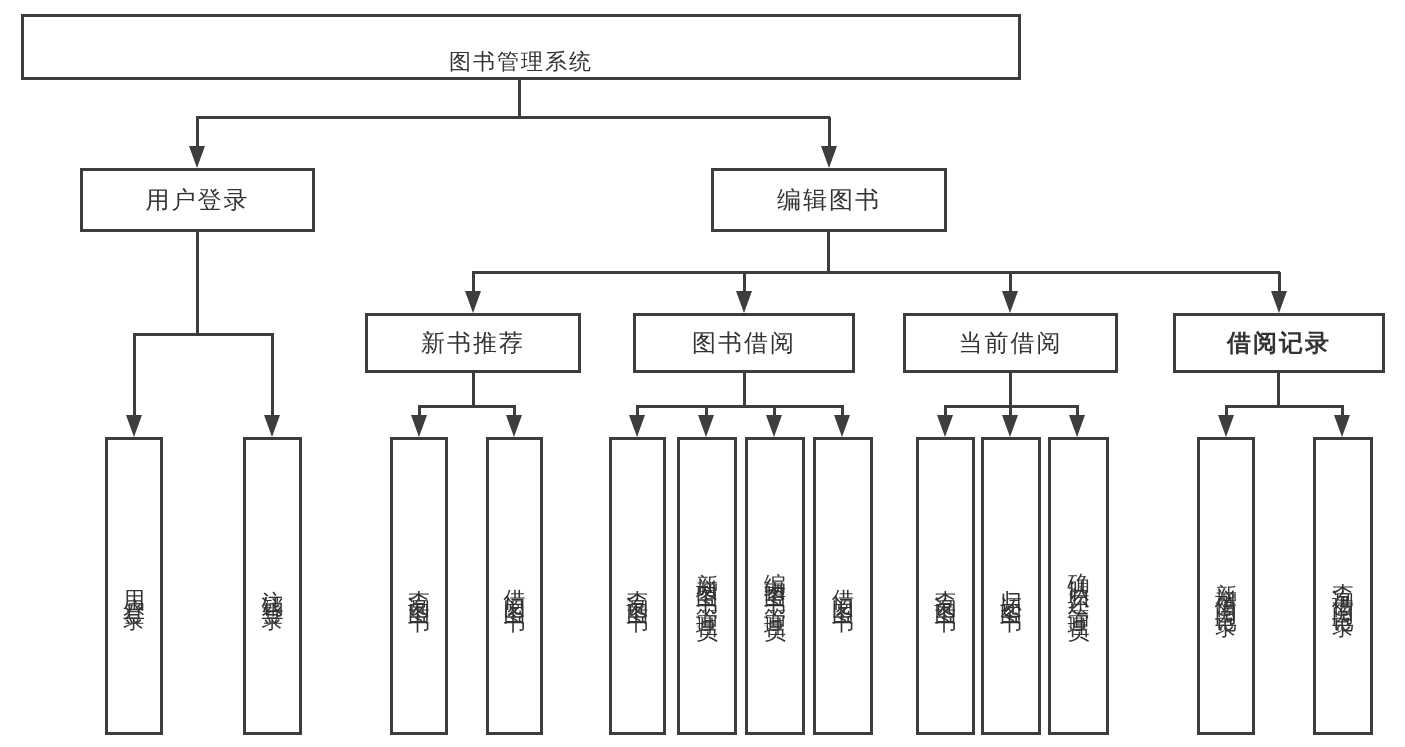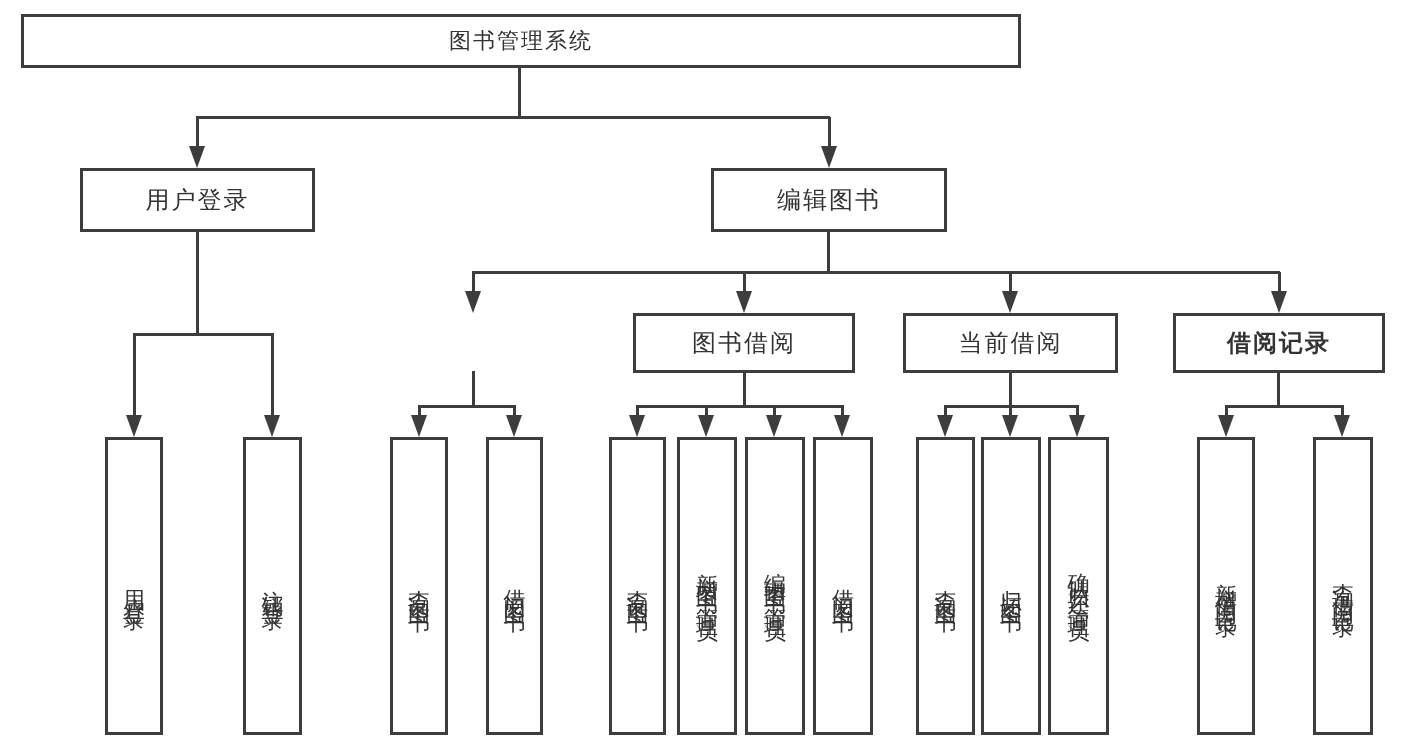--- a/index.html
+++ b/index.html
@@ -114,32 +114,35 @@
   <div class="vline" style="left:1076px; top:406px; width:3px; height:11px;"></div>
   <div class="ahead" style="left:1069px; top:415px;"></div>
 
   <div class="vline" style="left:1277px; top:371px; width:3px; height:37px;"></div>
   <div class="hline" style="left:1225px; top:405px; width:119px; height:3px;"></div>
   <div class="vline" style="left:1225px; top:406px; width:3px; height:11px;"></div>
   <div class="ahead" style="left:1218px; top:415px;"></div>
   <div class="vline" style="left:1341px; top:406px; width:3px; height:11px;"></div>
   <div class="ahead" style="left:1334px; top:415px;"></div>
 
-  <div class="node root" style="left:21px; top:14px; width:1000px; height:54px;">
+  <div class="node root" style="left:21px; top:14px; width:1000px; height:66px;align-items:flex-end;">
     <span>图书管理系统</span>
   </div>
 
   <div class="node" style="left:80px; top:168px; width:235px; height:64px;">
     <span>用户登录</span>
   </div>
 
   <div class="node" style="left:711px; top:168px; width:236px; height:64px;">
     <span>编辑图书</span>
   </div>
 
+  <div class="node" style="left:365px; top:313px; width:216px; height:60px;">
+    <span>新书推荐</span>
+  </div>
 
   <div class="node" style="left:633px; top:313px; width:222px; height:60px;">
     <span>图书借阅</span>
   </div>
 
   <div class="node" style="left:903px; top:313px; width:215px; height:60px;">
     <span>当前借阅</span>
   </div>
 
   <div class="node" style="left:1173px; top:313px; width:212px; height:60px;font-weight:bold;">

